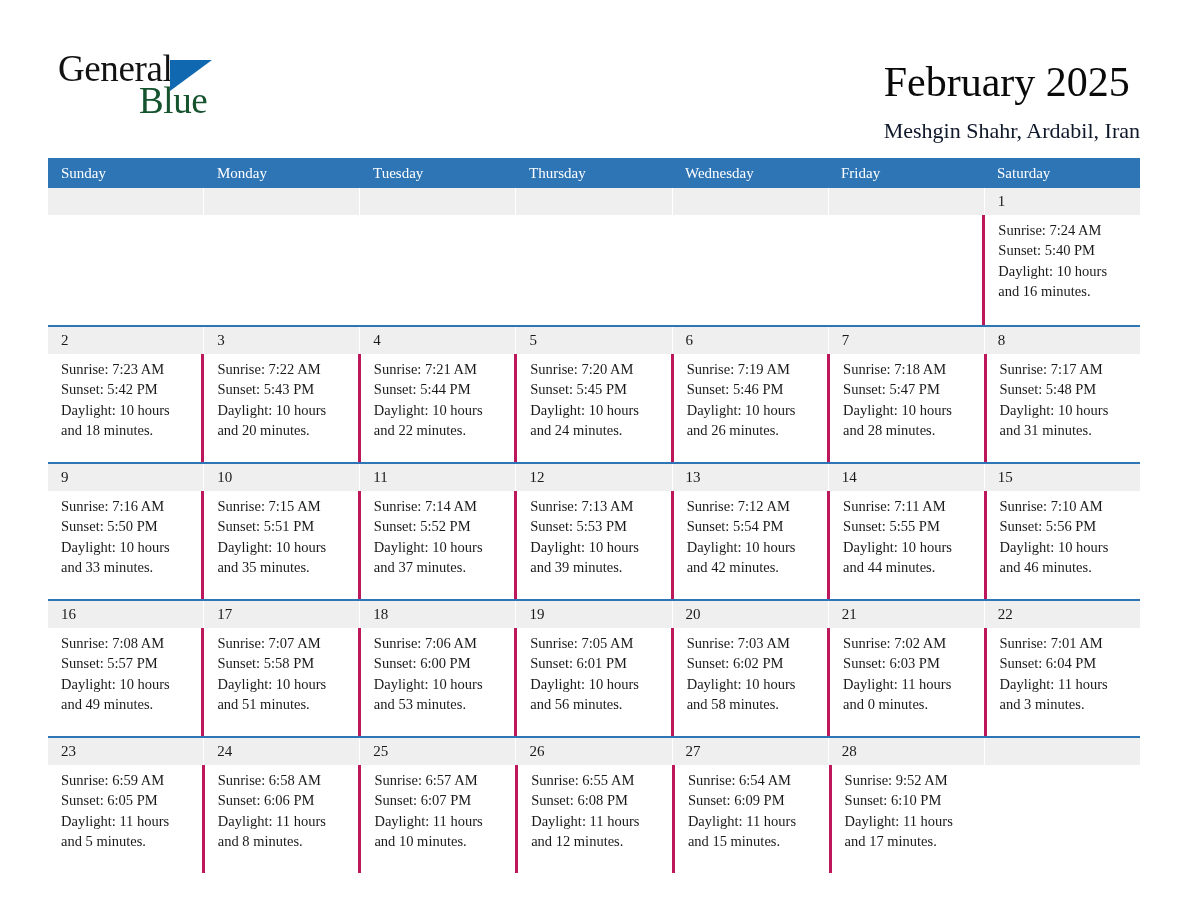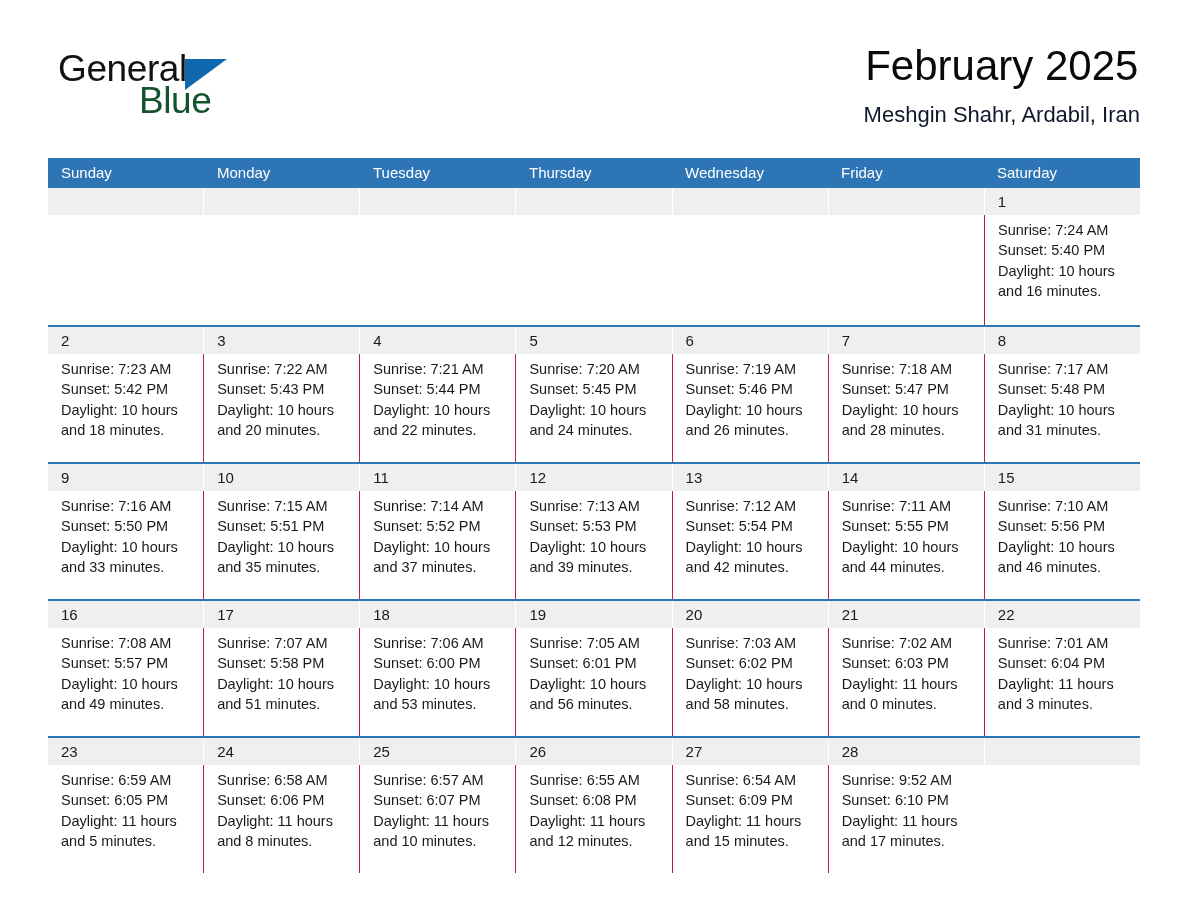--- a/index.html
+++ b/index.html
@@ -12,20 +12,21 @@
     background: #ffffff;
     font-family: "Liberation Sans", sans-serif;
     color: #000000;
     overflow: hidden;
   }
   .page {
     position: relative;
     width: 1188px;
     height: 918px;
     box-sizing: border-box;
+    font-family: Liberation Serif, serif;
   }
 
   
   .header {
     position: absolute;
     left: 48px;
     top: 40px;
     right: 48px;
     height: 110px;
   }
@@ -64,22 +65,22 @@
     top: 31px;
     font-size: 37px;
     color: #14532d;
     letter-spacing: -0.4px;
     line-height: 44px;
   }
 
   .title-block {
     position: absolute;
     right: 0;
-    top: 0;
-    text-align: center;
+    top: 16px;
+    text-align: left;
   }
   .cal-title {
     font-size: 42px;
     font-weight: 400;
     color: #0a0a0a;
     line-height: 52px;
     letter-spacing: 0px;
     white-space: nowrap;
   }
   .cal-subtitle {
@@ -140,21 +141,21 @@
     overflow: hidden;
     white-space: nowrap;
   }
   .daynum-cell:first-child {
     border-left: none;
   }
   .info-cell {
     flex: 1 1 0;
     box-sizing: border-box;
     padding: 5px 8px 0 13px;
-    border-left: 1px solid #be185d;
+    border-left: 3px solid #be185d;
     overflow: hidden;
   }
   .info-cell:first-child {
     border-left: none;
   }
   .info-cell.empty {
     border-left: 1px solid transparent;
   }
   .info-line {
     font-size: 14.5px;

